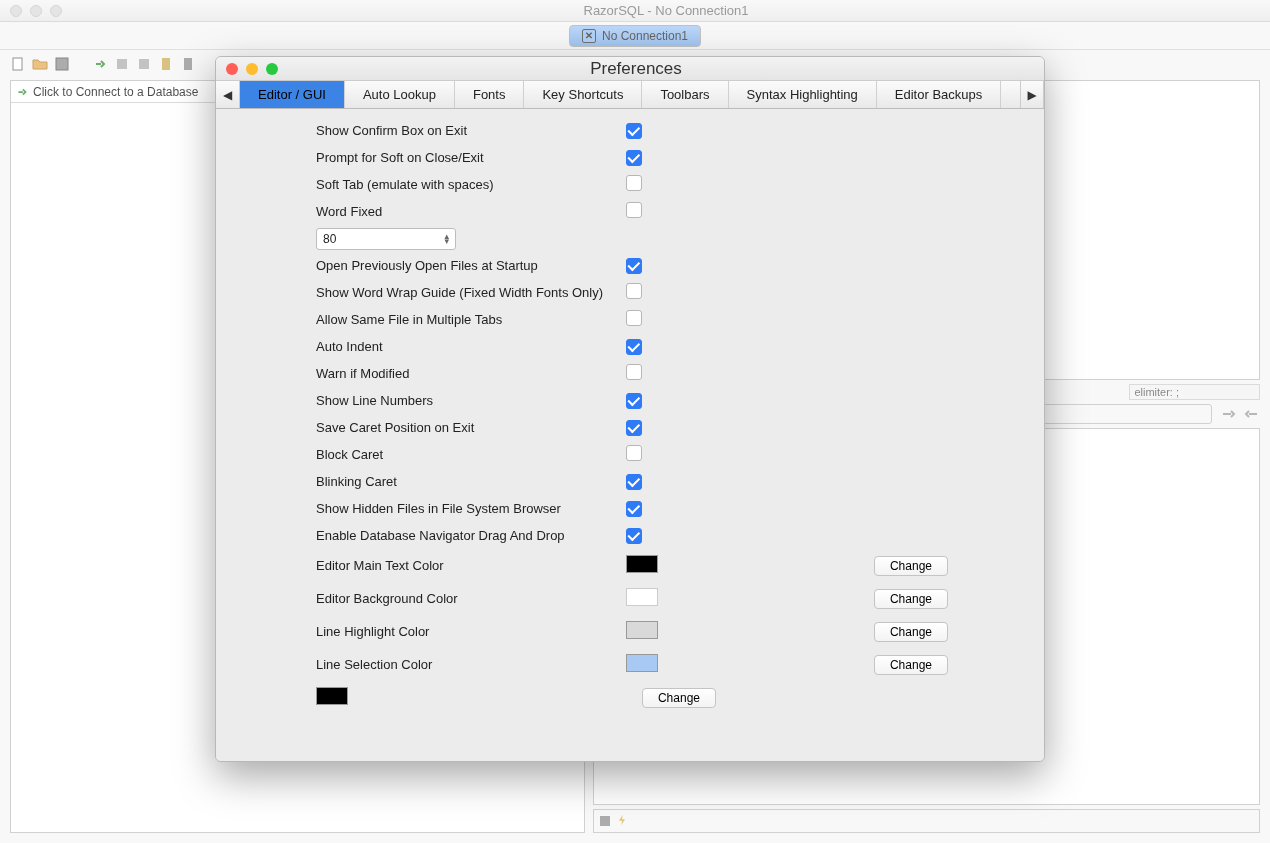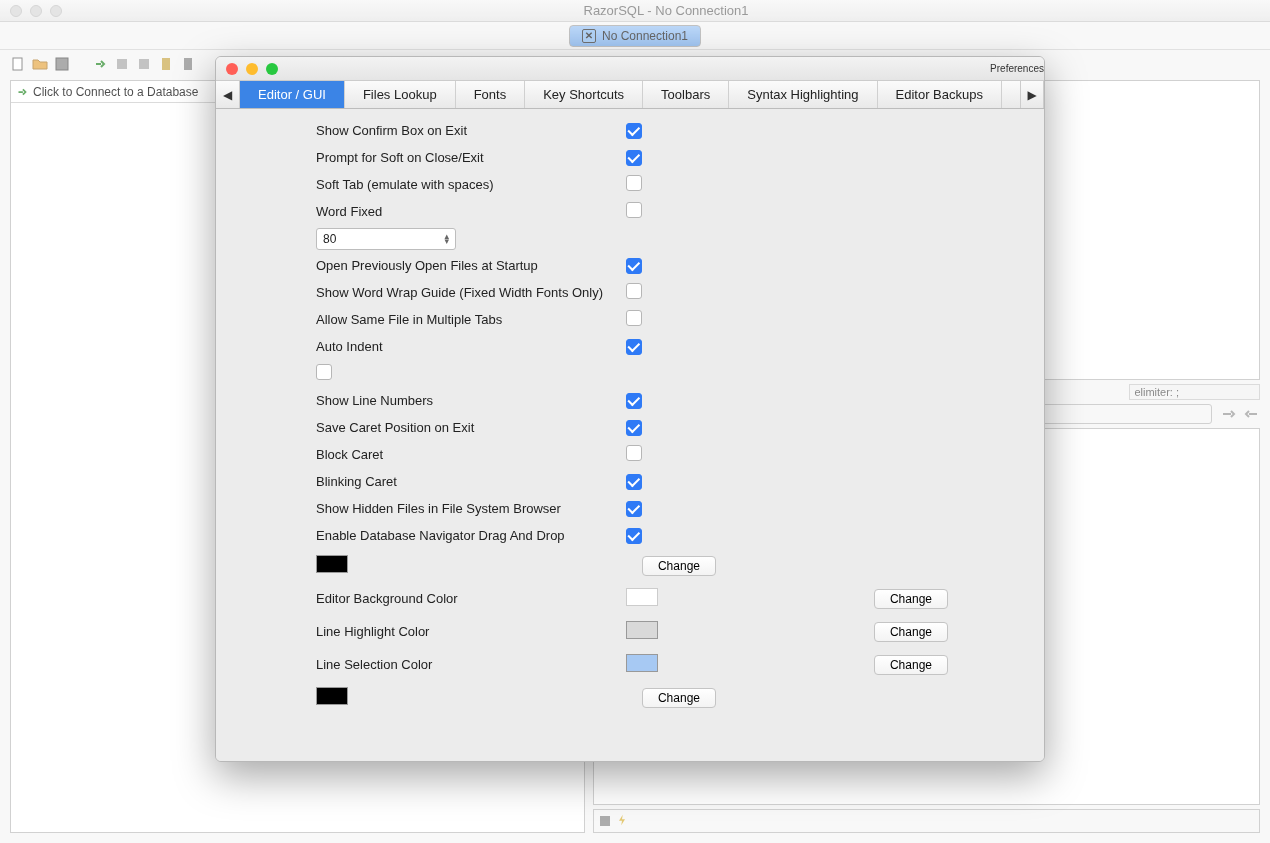--- a/index.html
+++ b/index.html
@@ -79,37 +79,37 @@
   box-shadow:0 14px 40px rgba(0,0,0,.35);
   display:flex; flex-direction:column; overflow:hidden;
 }
 .pref-titlebar {
   height:24px; background:linear-gradient(#f3f3f3,#e5e5e5);
   display:flex; align-items:center; border-bottom:1px solid #ccc;
 }
 .pref-traffic { display:flex; gap:8px; padding-left:10px; }
 .ptl { width:12px; height:12px; border-radius:50%; }
 .ptl.red { background:#ff5f57;} .ptl.yel { background:#febc2e;} .ptl.grn { background:#28c840;}
-.pref-title-text { flex:1; text-align:right; font-size:10px; color:#333; margin-left:-50px;}
+.pref-title-text { flex:1; text-align:center; font-size:17px; color:#333; margin-left:-50px;}
 .pref-tabs {
   height:28px; background:linear-gradient(#fbfbfb,#e9e9e9);
   border-bottom:1px solid #bcbcbc; display:flex; align-items:stretch;
 }
 .arrow-btn {
   width:24px; display:flex; align-items:center; justify-content:center;
   border-left:1px solid #ccc; border-right:1px solid #ccc; cursor:pointer;
   font-size:12px; color:#333;
 }
 .arrow-btn:first-child { border-left:none; }
 .tab-items { flex:1; display:flex; align-items:stretch; }
 .tab {
   padding:0 18px; display:flex; align-items:center; border-right:1px solid #d0d0d0;
   font-size:13px; color:#222; cursor:pointer; white-space:nowrap;
 }
-.tab.active { background:#3b84e6; color:#ffffff; }
+.tab.active { background:#3b84e6; color:#000000; }
 .pref-body {
   flex:1; background:#ececec; padding:8px 10px 0 10px; position:relative;
 }
 .pref-scroll {
   position:absolute; top:8px; left:10px; right:26px; bottom:2px;
   overflow-y:auto; background:#ececec;
 }
 .pref-scroll::-webkit-scrollbar { width:14px; }
 .pref-scroll::-webkit-scrollbar-thumb { background:#c7c7c7; border-radius:7px; border:3px solid #ececec; }
 .row {
@@ -246,21 +246,21 @@
       <span class="ptl red"></span>
       <span class="ptl yel"></span>
       <span class="ptl grn"></span>
     </div>
     <div class="pref-title-text">Preferences</div>
   </div>
   <div class="pref-tabs">
     <div class="arrow-btn">◀</div>
     <div class="tab-items" id="tab-items">
         <div class="tab active">Editor / GUI</div>
-        <div class="tab">Files Lookup</div>
+        <div class="tab">Auto Lookup</div>
         <div class="tab">Fonts</div>
         <div class="tab">Key Shortcuts</div>
         <div class="tab">Toolbars</div>
         <div class="tab">Syntax Highlighting</div>
         <div class="tab">Editor Backups</div>
       </div>
     <div class="arrow-btn">▶</div>
   </div>
   <div class="pref-body">
     <div class="pref-scroll" id="pref-rows">
@@ -310,20 +310,21 @@
           <div class="lbl">Allow Same File in Multiple Tabs</div>
           <div class="ctl"><span class="mac-check"></span></div>
           <div class="btncell"></div>
         </div>
         <div class="row">
           <div class="lbl">Auto Indent</div>
           <div class="ctl"><span class="mac-check checked"></span></div>
           <div class="btncell"></div>
         </div>
         <div class="row">
+          <div class="lbl">Warn if Modified</div>
           <div class="ctl"><span class="mac-check"></span></div>
           <div class="btncell"></div>
         </div>
         <div class="row">
           <div class="lbl">Show Line Numbers</div>
           <div class="ctl"><span class="mac-check checked"></span></div>
           <div class="btncell"></div>
         </div>
         <div class="row">
           <div class="lbl">Save Caret Position on Exit</div>
@@ -344,20 +345,21 @@
           <div class="lbl">Show Hidden Files in File System Browser</div>
           <div class="ctl"><span class="mac-check checked"></span></div>
           <div class="btncell"></div>
         </div>
         <div class="row">
           <div class="lbl">Enable Database Navigator Drag And Drop</div>
           <div class="ctl"><span class="mac-check checked"></span></div>
           <div class="btncell"></div>
         </div>
         <div class="row color-row">
+          <div class="lbl">Editor Main Text Color</div>
           <div class="ctl"><span class="swatch" style="background: rgb(0, 0, 0);"></span></div>
           <div class="btncell">
             <button class="change-btn">Change</button>
           </div>
         </div>
         <div class="row color-row">
           <div class="lbl">Editor Background Color</div>
           <div class="ctl"><span class="swatch" style="background: rgb(255, 255, 255); border-color: rgb(204, 204, 204);"></span></div>
           <div class="btncell">
             <button class="change-btn">Change</button>

